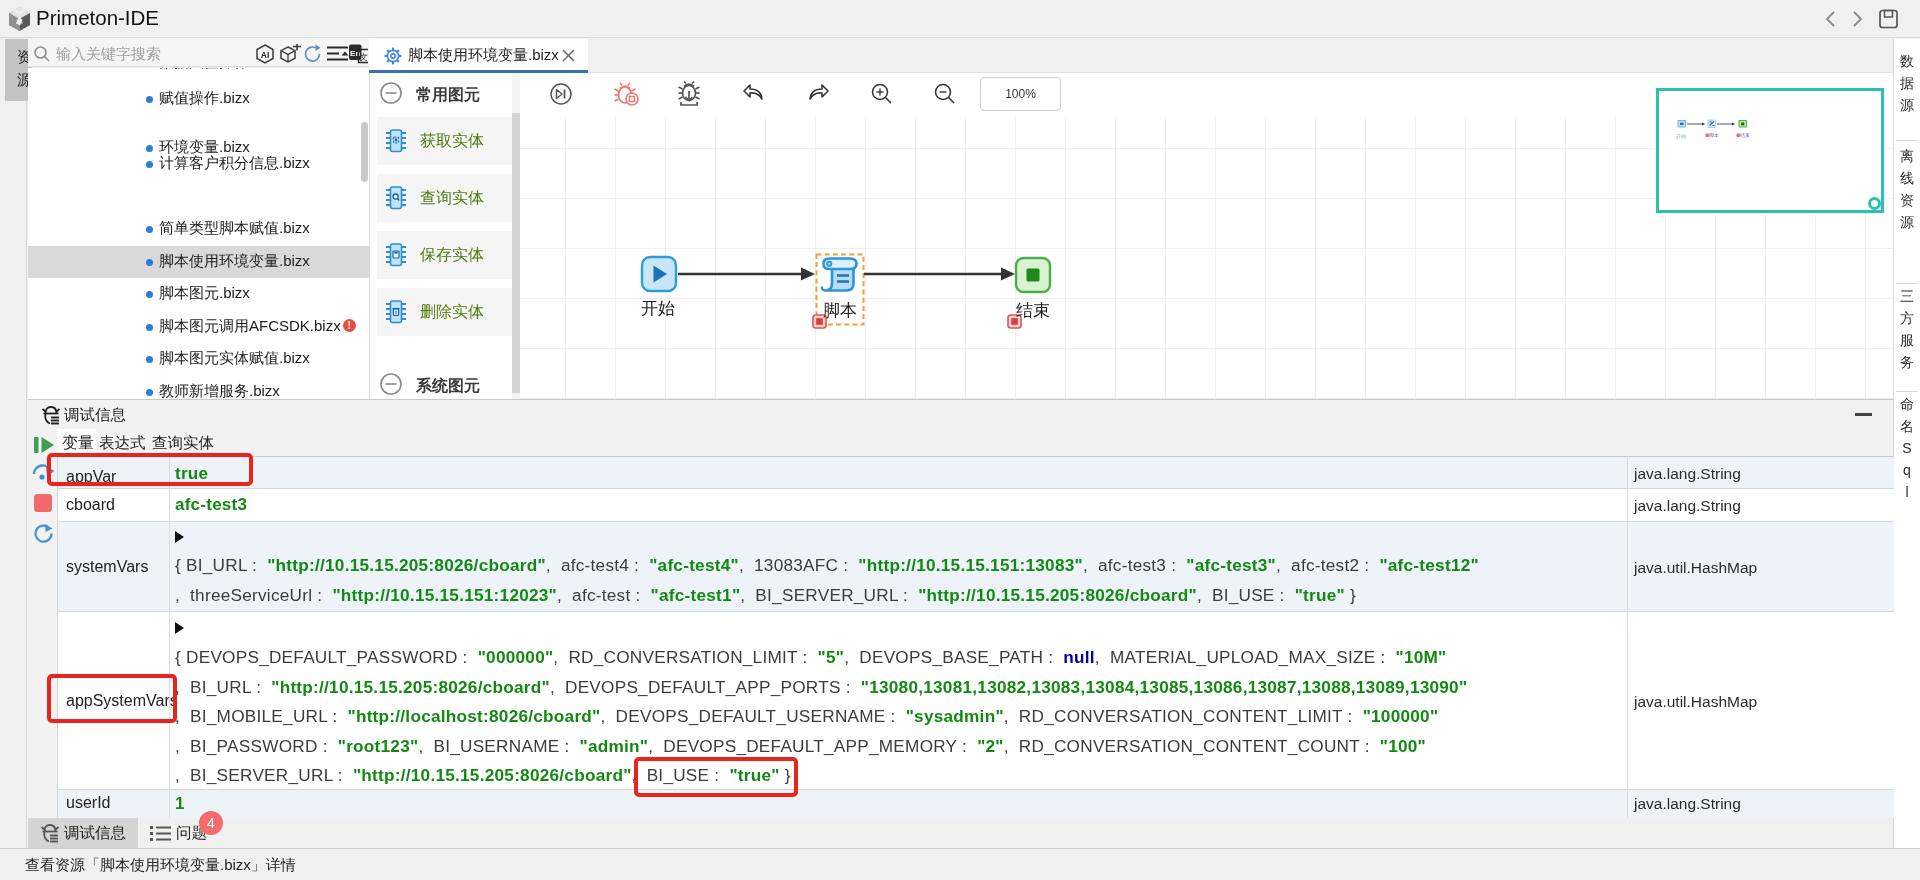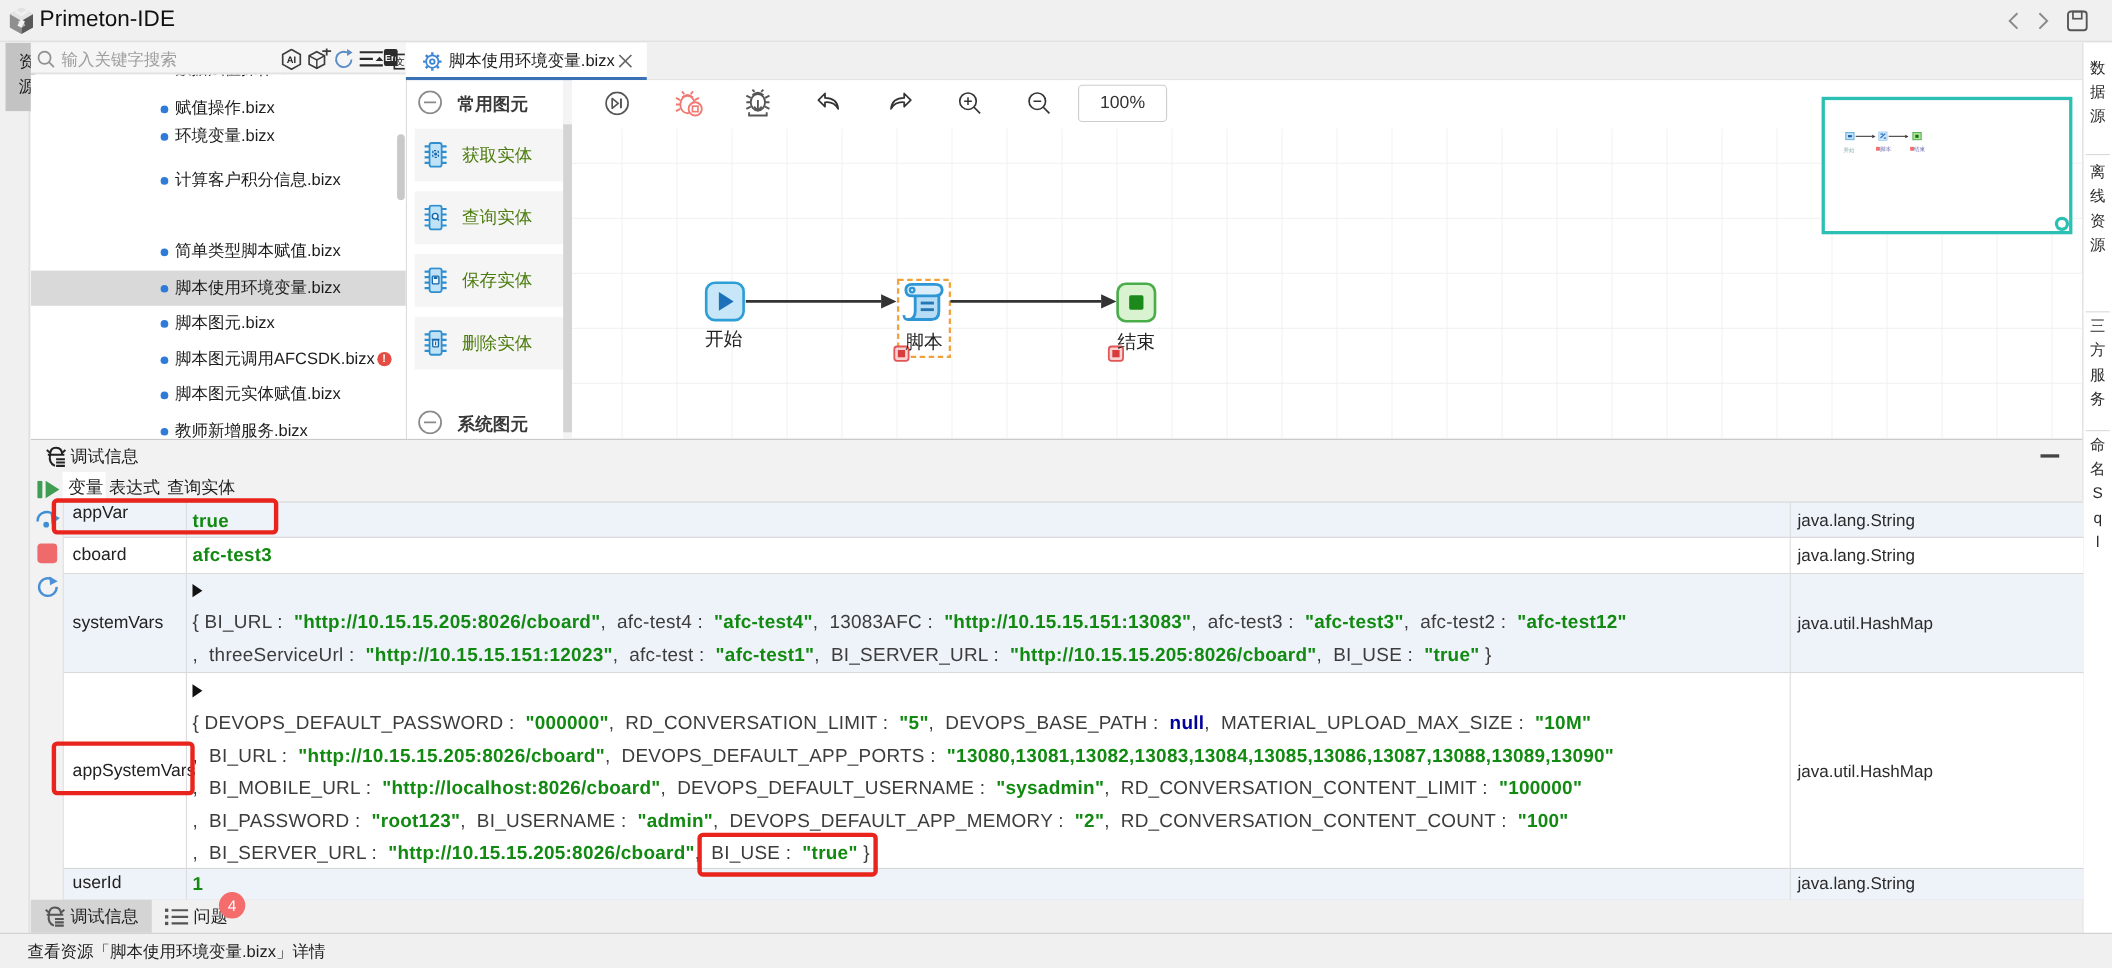--- a/index.html
+++ b/index.html
@@ -33,21 +33,21 @@
 .phead { position:absolute; left:11px; font-size:16px; font-weight:bold; color:#3a3a3a; }
 .pitem { position:absolute; left:7px; width:135px; height:48px; background:#f5f5f5; }
 .ptxt { position:absolute; left:43px; top:14px; font-size:16px; color:#4d7c0f; }
 #pscroll { left:512px; top:73px; width:8px; height:327px; background:#f4f4f4; }
 #pthumb { left:512px; top:113px; width:8px; height:280px; background:#d4d4d4; }
 
 #canvas { left:520px; top:73px; width:1373px; height:327px; background:#fff;
   background-image:linear-gradient(to right, #f0f0f0 1px, transparent 1px), linear-gradient(to bottom, #f0f0f0 1px, transparent 1px);
   background-size:50px 50px; background-position:45px 75px; }
 #toolbar { left:520px; top:73px; width:1373px; height:44px; background:#fff; }
-#zoombox { left:460px; top:4px; width:81px; height:34px; background:#fff; border:1px solid #ccc; border-radius:4px; text-align:center; line-height:32px; font-size:16px; color:#333; }
+#zoombox { left:460px; top:4px; width:81px; height:34px; background:#fff; border:1px solid #ccc; border-radius:4px; text-align:center; line-height:32px; font-size:12px; color:#333; }
 .nodelabel { position:absolute; font-size:17px; color:#222; white-space:nowrap; }
 
 #minimap { left:1656px; top:88px; width:228px; height:125px; background:#fff; border:3px solid #2cc0b4; }
 #minicircle { left:1868px; top:197px; width:13px; height:13px; border:3px solid #2cc0b4; border-radius:50%; background:#fff; }
 
 #rightstrip { left:1893px; top:39px; width:27px; height:810px; background:#fff; border-left:1px solid #d9d9d9; }
 .rgroup { position:absolute; left:0; width:26px; text-align:center; font-size:14px; color:#2b2b2b; line-height:22px; }
 .rdiv { position:absolute; left:2px; width:22px; height:1px; background:#d9d9d9; }
 
 #bpanel { left:28px; top:399px; width:1865px; height:449px; background:#f2f2f2; border-top:1px solid #c9c9c9; }
@@ -134,21 +134,21 @@
   </svg>
 
   <div class="abs" id="tree">
     <div class="trow" style="top:-21px">
         <span class="ttxt">数据赋值操作.bizx</span>
       </div>
     <div class="trow" style="top:15px">
         <span class="tdot"></span>
         <span class="ttxt">赋值操作.bizx</span>
       </div>
-    <div class="trow" style="top:40px">
+    <div class="trow" style="top:64px">
         <span class="tdot"></span>
         <span class="ttxt">环境变量.bizx</span>
       </div>
     <div class="trow" style="top:80px">
         <span class="tdot"></span>
         <span class="ttxt">计算客户积分信息.bizx</span>
       </div>
     <div class="trow" style="top:145px">
         <span class="tdot"></span>
         <span class="ttxt">简单类型脚本赋值.bizx</span>
@@ -448,21 +448,21 @@
     <div class="abs" style="left:34px;top:33px;font-size:16px;color:#1e1e1e;">变量</div>
     <div class="abs" style="left:71px;top:33px;font-size:15.5px;color:#1e1e1e;">表达式</div>
     <div class="abs" style="left:124px;top:33px;font-size:15.5px;color:#1e1e1e;">查询实体</div>
 
     <div class="abs" id="dtable">
       <div class="drow blue" style="top:0;height:32px"></div>
       <div class="drow" style="top:32px;height:33px;background:#fff"></div>
       <div class="drow blue" style="top:65px;height:90px"></div>
       <div class="drow" style="top:155px;height:178px;background:#fff"></div>
       <div class="drow blue" style="top:333px;height:29px"></div>
-      <div class="dname" style="top:1px">appVar</div>
+      <div class="dname" style="top:11px">appVar</div>
       <div class="dname" style="top:39px">cboard</div>
       <div class="dname" style="top:101px">systemVars</div>
       <div class="dname" style="top:235px">appSystemVars</div>
       <div class="dname" style="top:337px">userId</div>
       <div class="dval g" style="top:7px;font-size:17px">true</div>
       <div class="dval g" style="top:38px;font-size:17px">afc-test3</div>
       <div class="dval" style="top:70px"><span class="tri"></span></div>
       <div class="dval" style="top:98px">{ BI_URL :&nbsp; <span class="g">"http://10.15.15.205:8026/cboard"</span>,&nbsp; afc-test4 :&nbsp; <span class="g">"afc-test4"</span>,&nbsp; 13083AFC :&nbsp; <span class="g">"http://10.15.15.151:13083"</span>,&nbsp; afc-test3 :&nbsp; <span class="g">"afc-test3"</span>,&nbsp; afc-test2 :&nbsp; <span class="g">"afc-test12"</span></div>
       <div class="dval" style="top:128px">,&nbsp; threeServiceUrl :&nbsp; <span class="g">"http://10.15.15.151:12023"</span>,&nbsp; afc-test :&nbsp; <span class="g">"afc-test1"</span>,&nbsp; BI_SERVER_URL :&nbsp; <span class="g">"http://10.15.15.205:8026/cboard"</span>,&nbsp; BI_USE :&nbsp; <span class="g">"true"</span> }</div>
       <div class="dval" style="top:161px"><span class="tri"></span></div>

